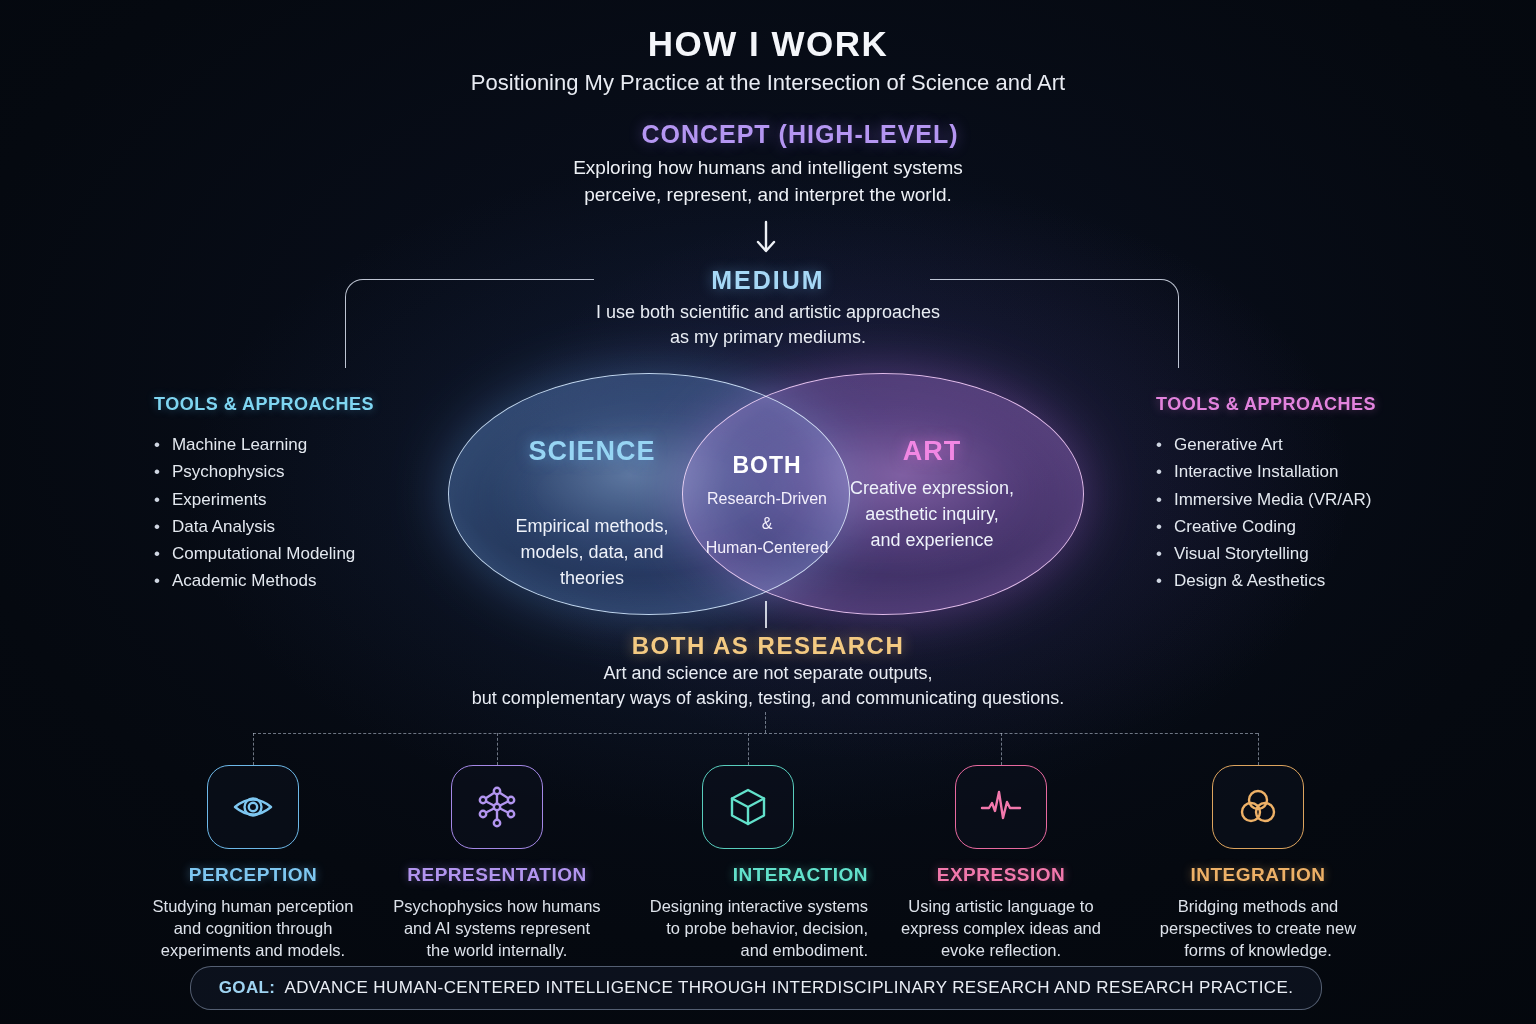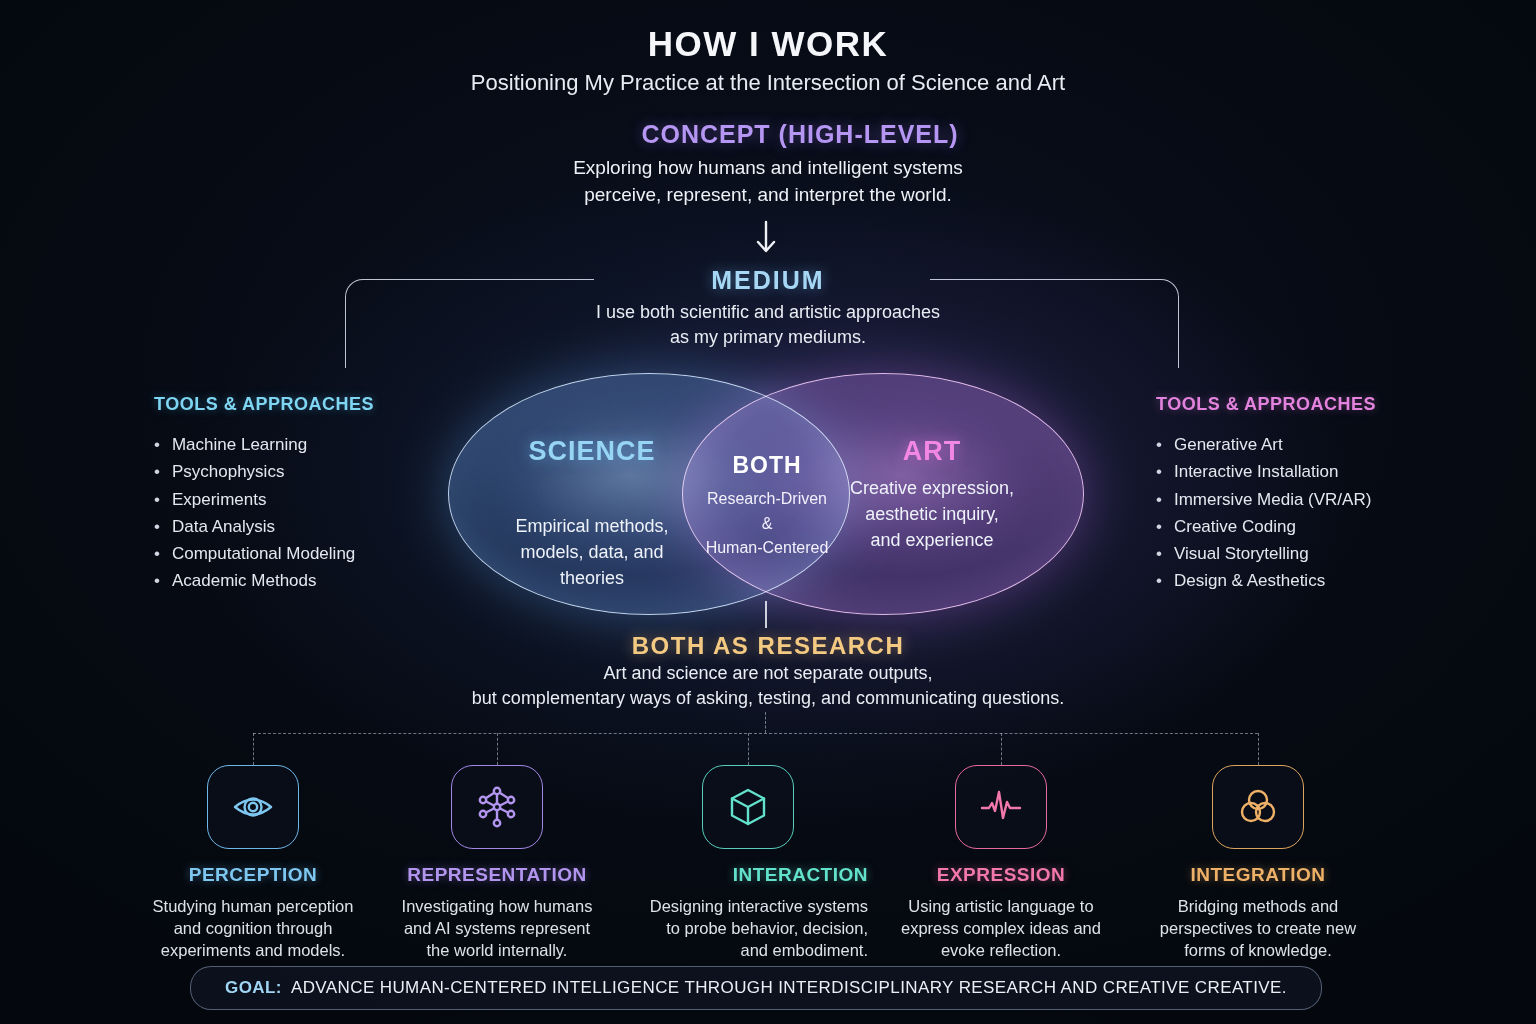--- a/index.html
+++ b/index.html
@@ -196,21 +196,21 @@
         <circle cx="9" cy="16" r="3.2" fill="#0a0e18"></circle>
         <circle cx="37" cy="16" r="3.2" fill="#0a0e18"></circle>
         <circle cx="23" cy="23" r="3.2" fill="#0a0e18"></circle>
         <circle cx="9" cy="30" r="3.2" fill="#0a0e18"></circle>
         <circle cx="37" cy="30" r="3.2" fill="#0a0e18"></circle>
         <circle cx="23" cy="39" r="3.2" fill="#0a0e18"></circle>
       </svg>
     </div>
     <h3 class="c-purple">REPRESENTATION</h3>
     <div class="body">
-      <div>Investigating how humans</div>
+      <div>Psychophysics how humans</div>
       <div>and AI systems represent</div>
       <div>the world internally.</div>
     </div>
   </div>
 
   <div class="card" style="left:628px;text-align:right;">
     <div class="icon-box c-teal">
       <svg width="46" height="46" viewBox="0 0 46 46">
         <path d="M23,6 L39,14.5 L39,31.5 L23,40 L7,31.5 L7,14.5 Z"></path>
         <path d="M7,14.5 L23,23 L39,14.5 M23,23 L23,40"></path>
@@ -249,16 +249,16 @@
     <h3 class="c-gold">INTEGRATION</h3>
     <div class="body">
       <div>Bridging methods and</div>
       <div>perspectives to create new</div>
       <div>forms of knowledge.</div>
     </div>
   </div>
 
   <div class="goal">
     <span class="label">GOAL:</span>
-    <span>ADVANCE HUMAN-CENTERED INTELLIGENCE THROUGH INTERDISCIPLINARY RESEARCH AND CREATIVE CREATIVE.</span>
+    <span>ADVANCE HUMAN-CENTERED INTELLIGENCE THROUGH INTERDISCIPLINARY RESEARCH AND RESEARCH PRACTICE.</span>
   </div>
 
 </div>
 
 </body></html>

